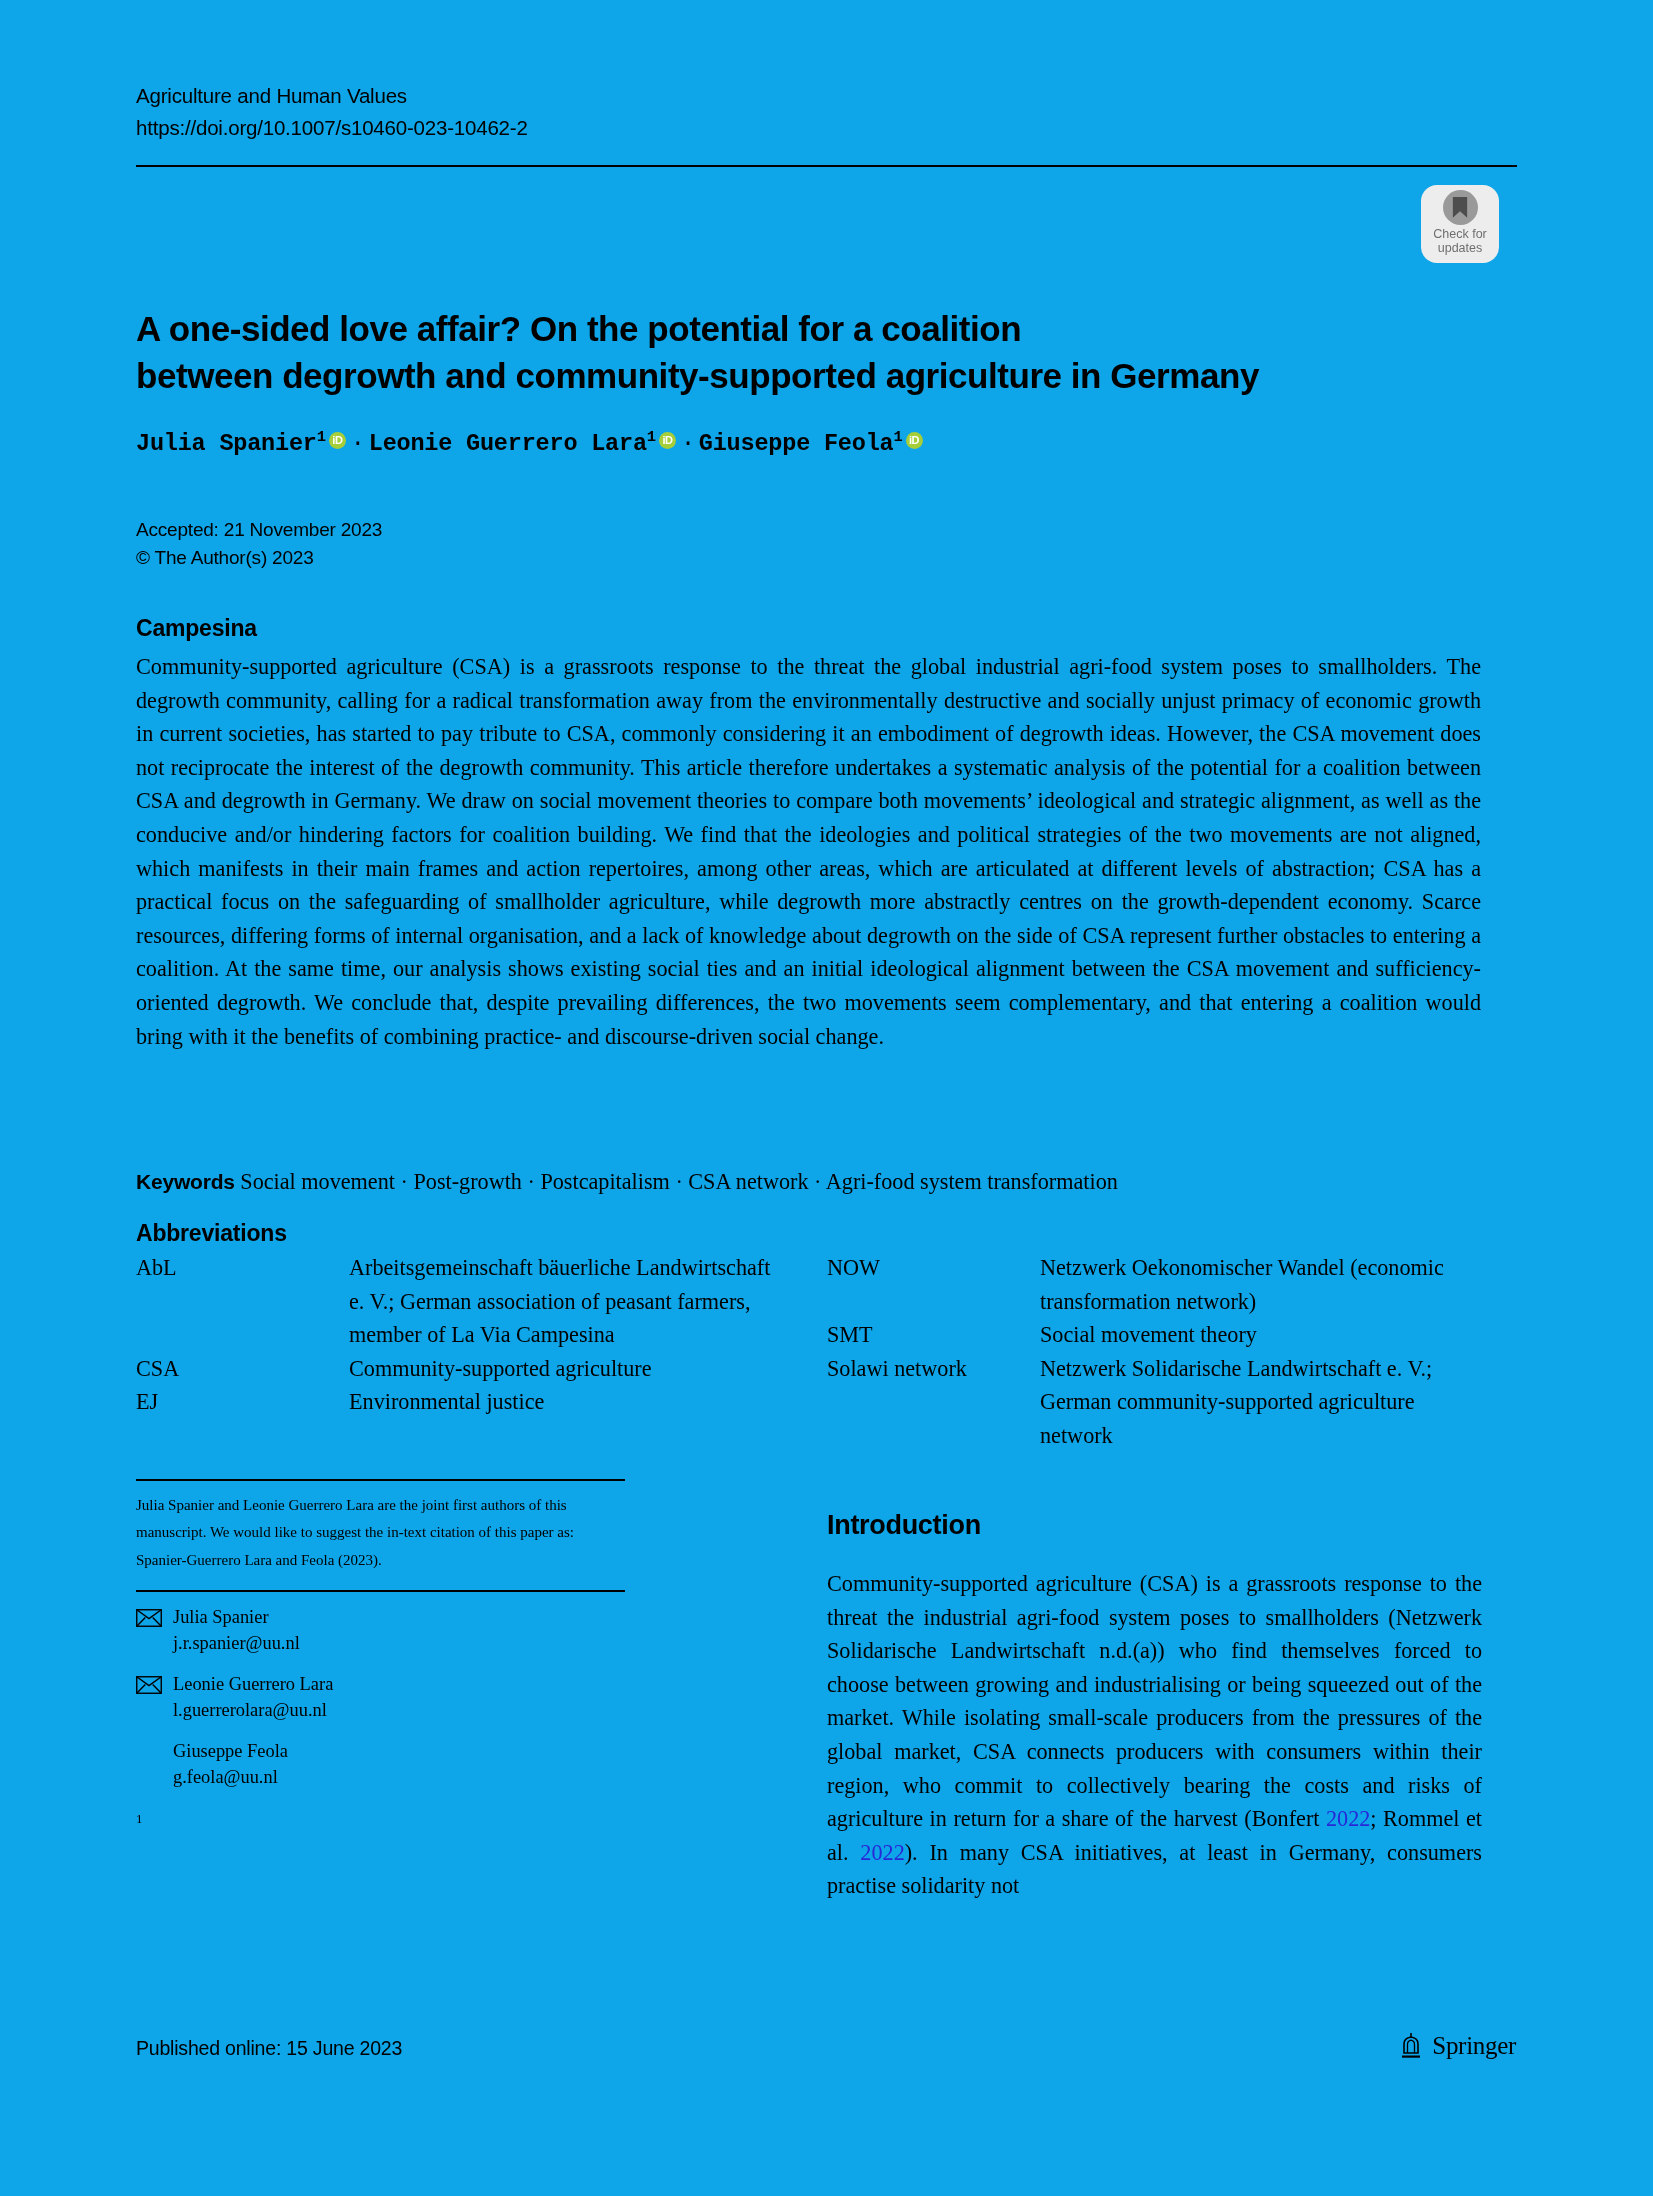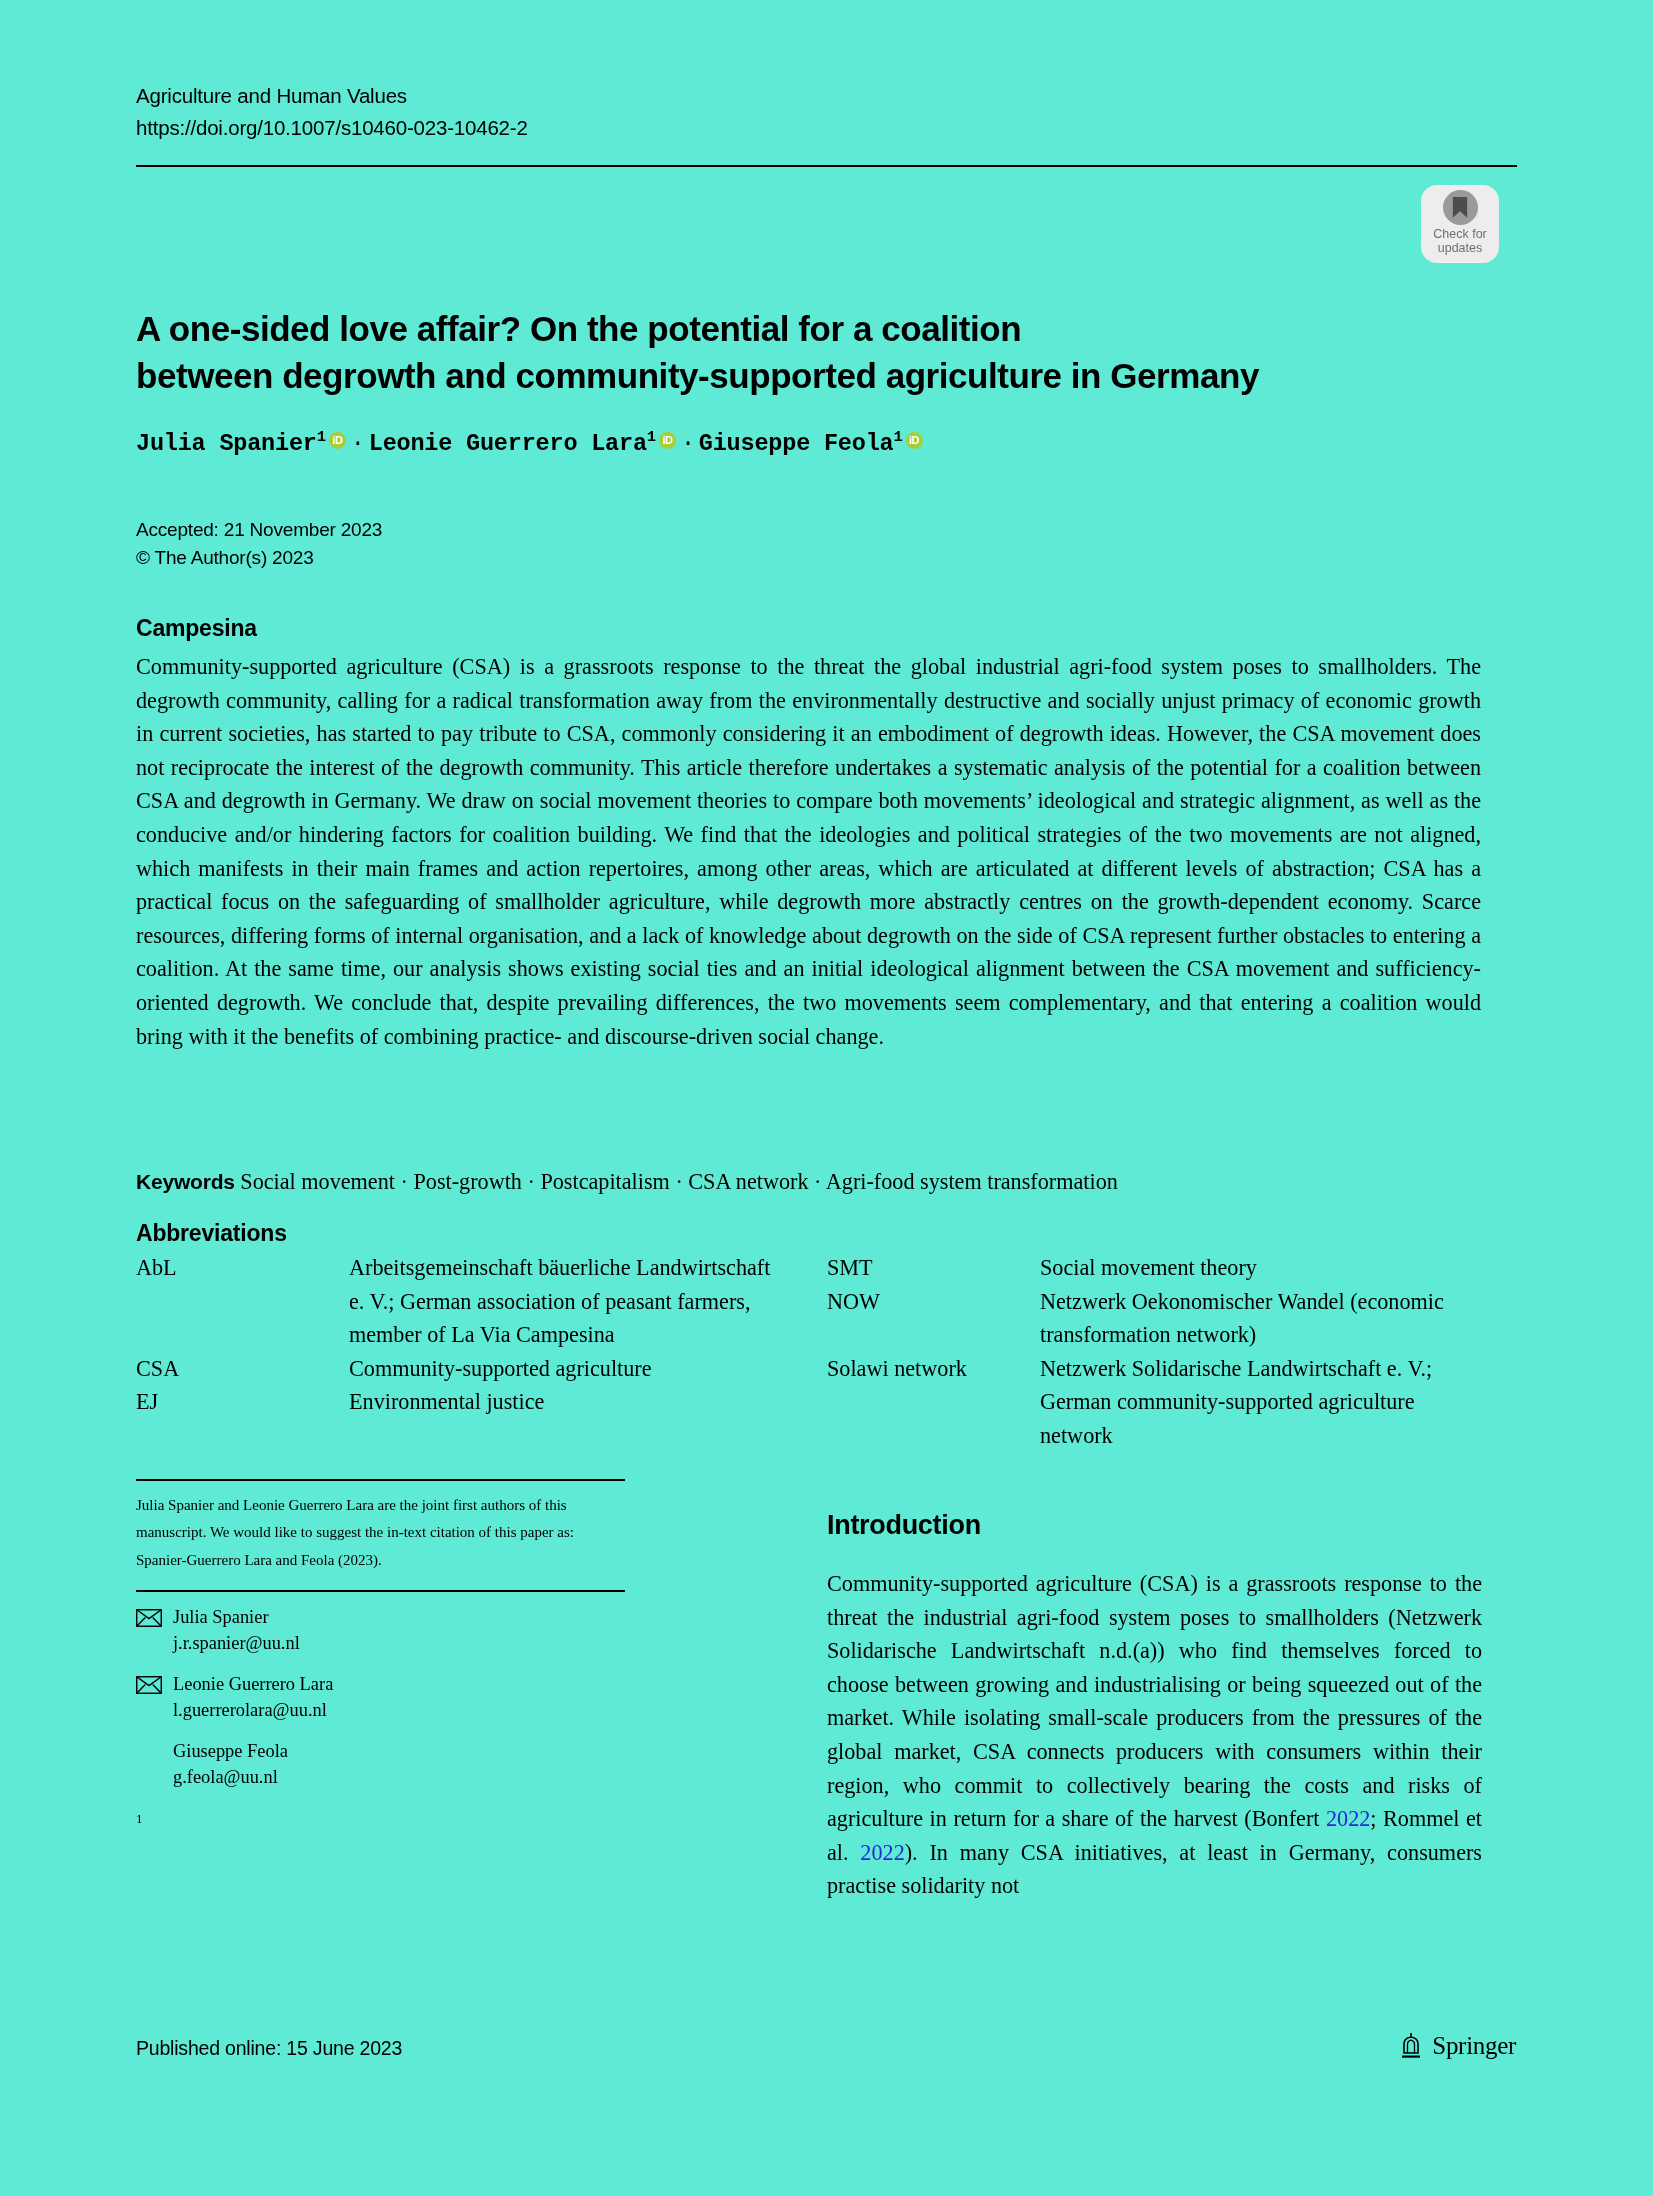--- a/index.html
+++ b/index.html
@@ -13,21 +13,21 @@
     font-family: "Liberation Serif", serif;
     color: #000000;
     position: relative;
     overflow: hidden;
   }
   .page {
     position: absolute;
     left: 0; top: 0;
     width: 1653px;
     height: 2196px;
-    background: #5eead4;
+    background: #0ea5e9;
   }
 
   
   .header-block {
     position: absolute;
     left: 136px;
     top: 82px;
     width: 1380px;
   }
   .journal-name {
@@ -473,26 +473,26 @@
         <span class="affil-num">1</span>
       </div>
     </div>
   </div>
 
   <div class="col-right">
     <div class="sec-head" style="visibility:hidden;">&nbsp;</div>
     <table class="abbr-table">
       <tbody>
         <tr>
+          <td class="abbr-key">NOW</td>
+          <td class="abbr-val">Netzwerk Oekonomischer Wandel (eco­nomic transformation network)</td>
+        </tr>
+        <tr>
           <td class="abbr-key">SMT</td>
           <td class="abbr-val">Social movement theory</td>
-        </tr>
-        <tr>
-          <td class="abbr-key">NOW</td>
-          <td class="abbr-val">Netzwerk Oekonomischer Wandel (eco­nomic transformation network)</td>
         </tr>
         <tr>
           <td class="abbr-key">Solawi network</td>
           <td class="abbr-val">Netzwerk Solidarische Landwirtschaft e. V.; German community-supported agriculture network</td>
         </tr>
       </tbody>
     </table>
 
     <div style="margin-top:58px;">
       <div class="intro-head">Introduction</div>

